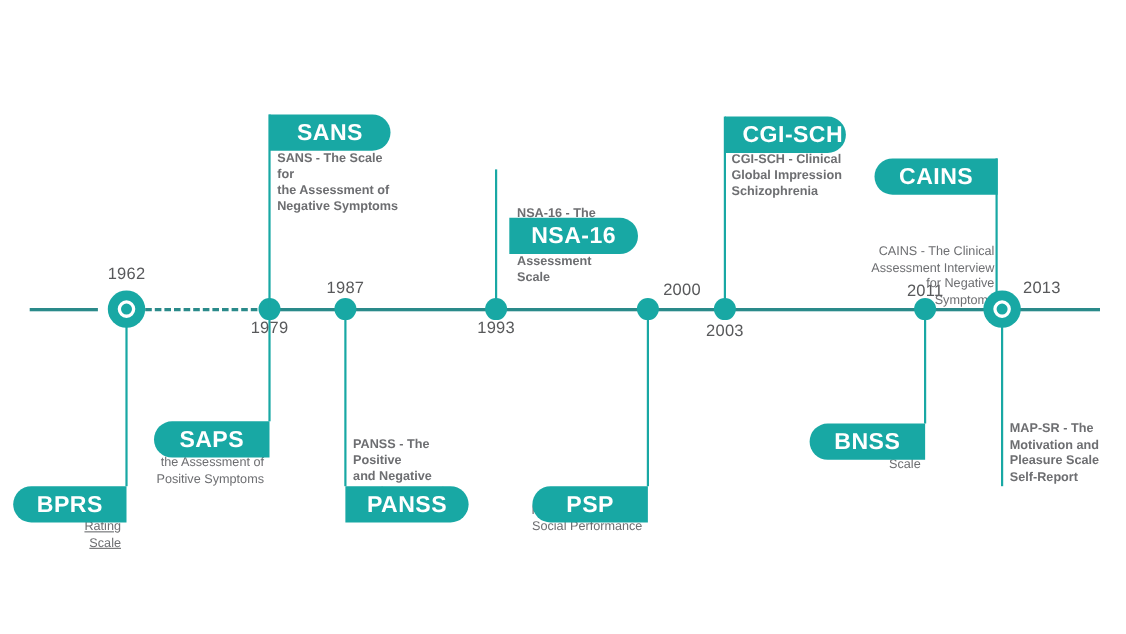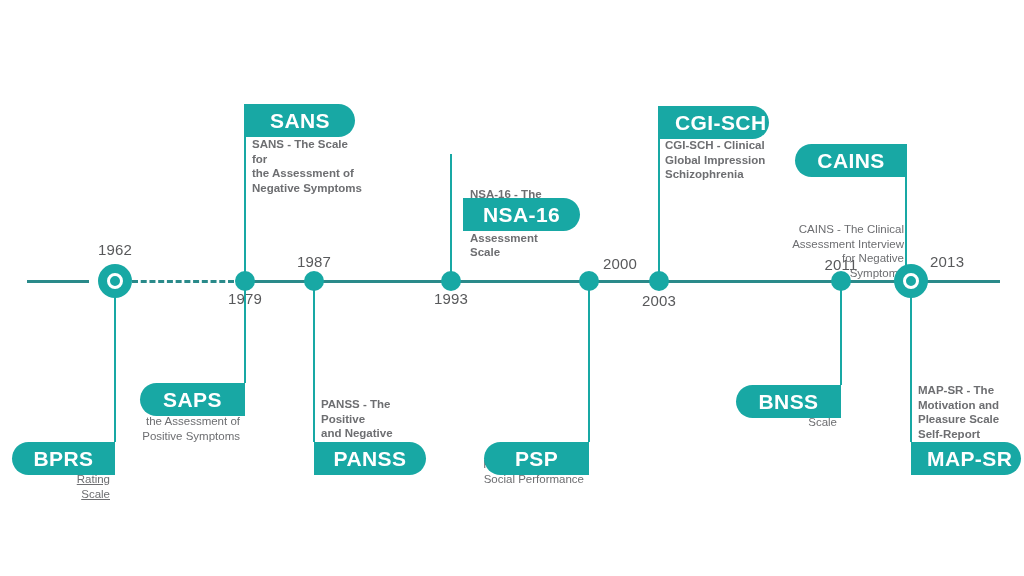--- a/index.html
+++ b/index.html
@@ -177,14 +177,13 @@
 Assessment Interview
 for Negative Symptoms</div>
     <div class="badge anchor-right" style="left: 795px; top: 144px; width: 112px;">CAINS</div>
     <div class="connector" style="left: 910px; top: 281px; height: 161px;"></div>
     <div class="marker-ring" style="left: 911px; top: 281px;"></div>
     <div class="year-label" style="top: 253px; left: 930px;">2013</div>
     <div class="desc align-left" style="left: 918px; top: 383px; width: 104px;">MAP-SR - The
 Motivation and
 Pleasure Scale
 Self-Report</div>
-    <div class="badge anchor-left" style="left: 911px; top: 442px; width: 110px;">MAP-SR</div>
   </div>
 
 </body></html>

